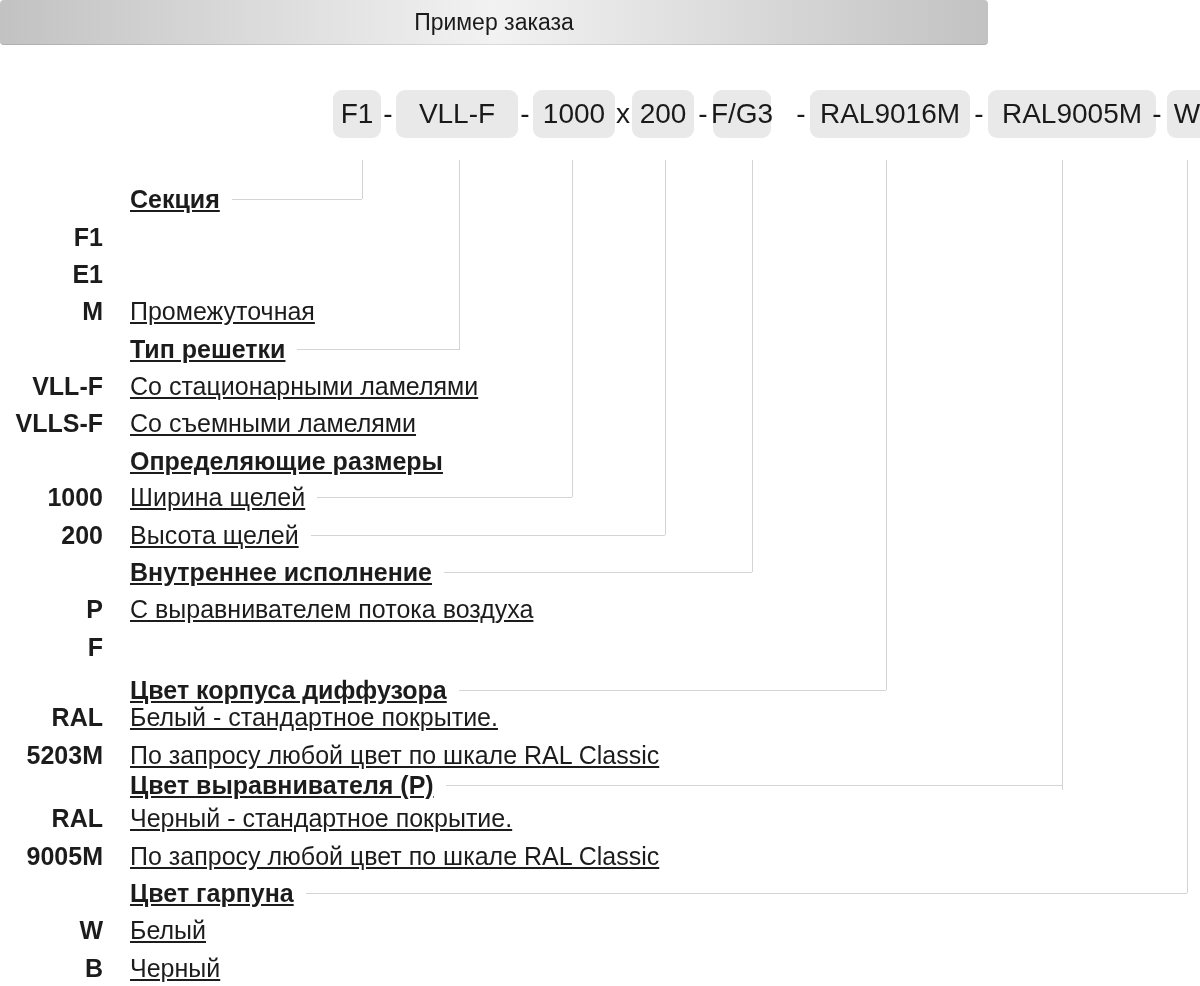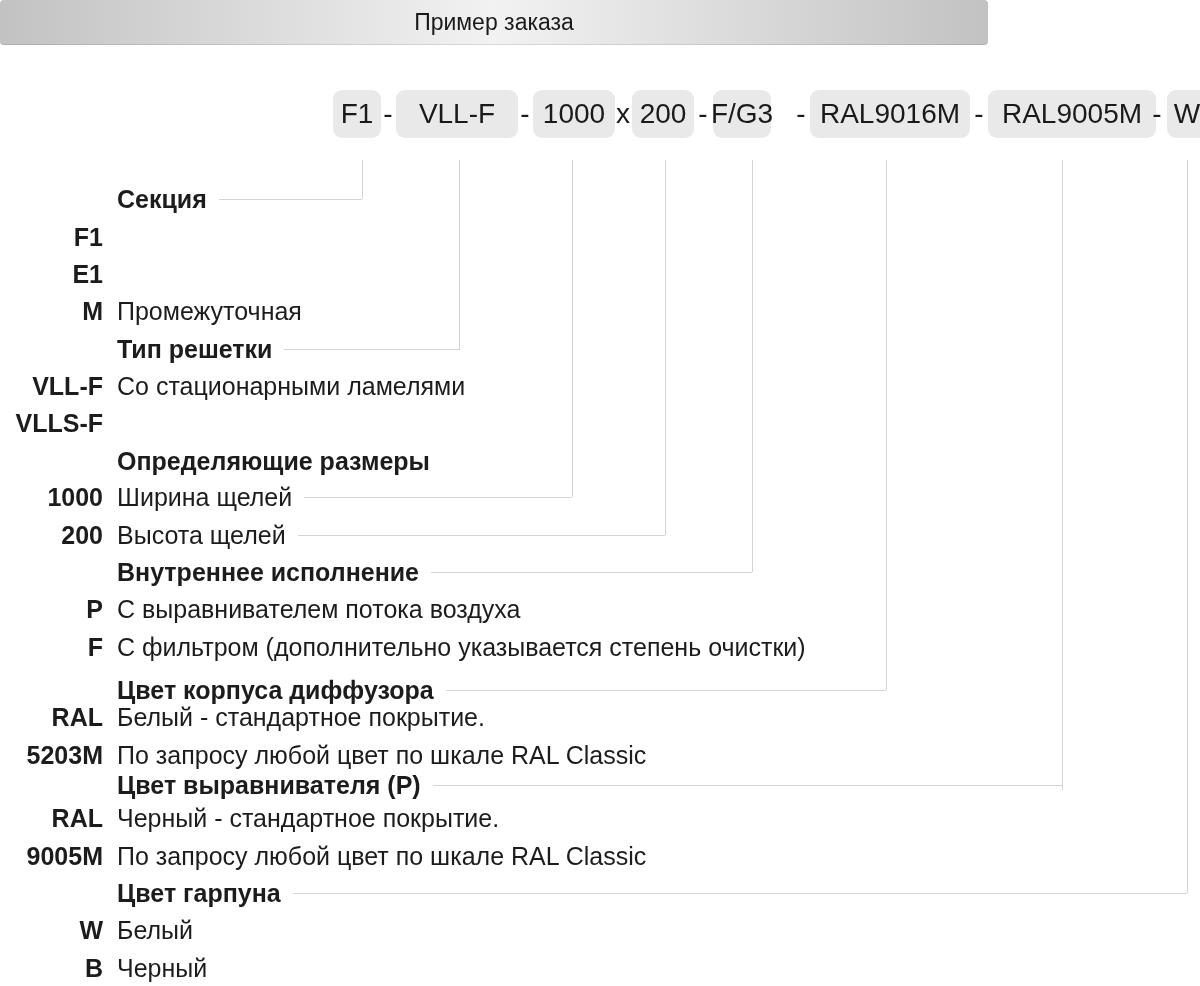--- a/index.html
+++ b/index.html
@@ -59,23 +59,24 @@
   }
   .row .code {
     width: 103px;
     text-align: right;
     font-weight: 700;
     font-size: 25px;
     white-space: nowrap;
     flex: none;
   }
   .row .desc {
-    margin-left: 14px;
+    margin-left: 27px;
     font-size: 25px;
     white-space: nowrap;
+    text-decoration: underline;
   }
   .row.hdr .desc { font-weight: 700; }
   .row .hline {
     flex: 1;
     height: 1px;
     background: #d4d4d4;
     margin-left: 12px;
   }
 </style>
 </head>
@@ -129,20 +130,21 @@
   <span class="code"></span>
   <span class="desc">Тип решетки</span>
   <span class="hline" style="margin-right:741px;"></span>
 </div>
 <div class="row" style="top:367px;">
   <span class="code">VLL-F</span>
   <span class="desc">Со стационарными ламелями</span>
 </div>
 <div class="row" style="top:404px;">
   <span class="code">VLLS-F</span>
+  <span class="desc">Со съемными ламелями</span>
 </div>
 <div class="row hdr" style="top:442px;">
   <span class="code"></span>
   <span class="desc">Определяющие размеры</span>
 </div>
 <div class="row" style="top:478px;">
   <span class="code">1000</span>
   <span class="desc">Ширина щелей</span>
   <span class="hline" style="margin-right:628px;"></span>
 </div>
@@ -155,21 +157,20 @@
   <span class="code"></span>
   <span class="desc">Внутреннее исполнение</span>
   <span class="hline" style="margin-right:448px;"></span>
 </div>
 <div class="row" style="top:590px;">
   <span class="code">P</span>
   <span class="desc">С выравнивателем потока воздуха</span>
 </div>
 <div class="row" style="top:628px;">
   <span class="code">F</span>
-  <span class="desc">С фильтром (дополнительно указывается степень очистки)</span>
 </div>
 <div class="row hdr" style="top:671px;">
   <span class="code"></span>
   <span class="desc">Цвет корпуса диффузора</span>
   <span class="hline" style="margin-right:314px;"></span>
 </div>
 <div class="row" style="top:698px;">
   <span class="code">RAL</span>
   <span class="desc">Белый - стандартное покрытие.</span>
 </div>

